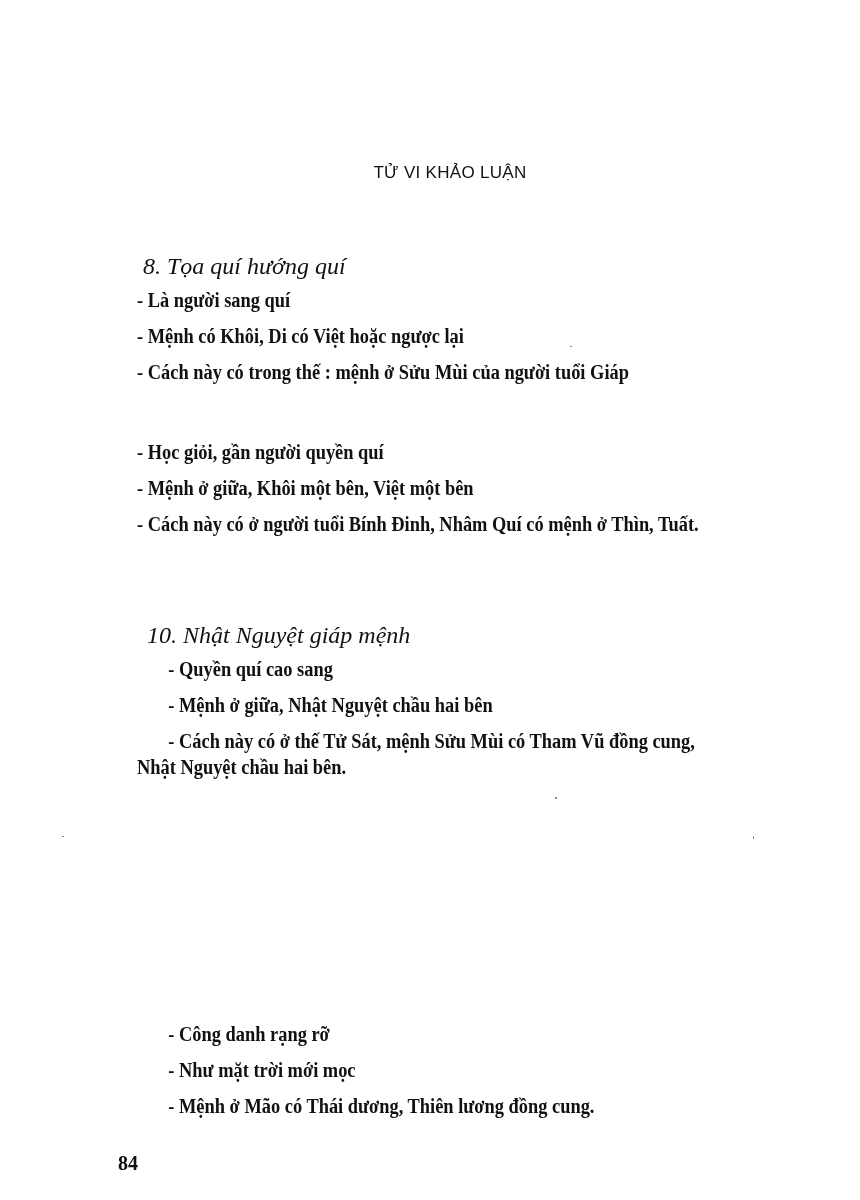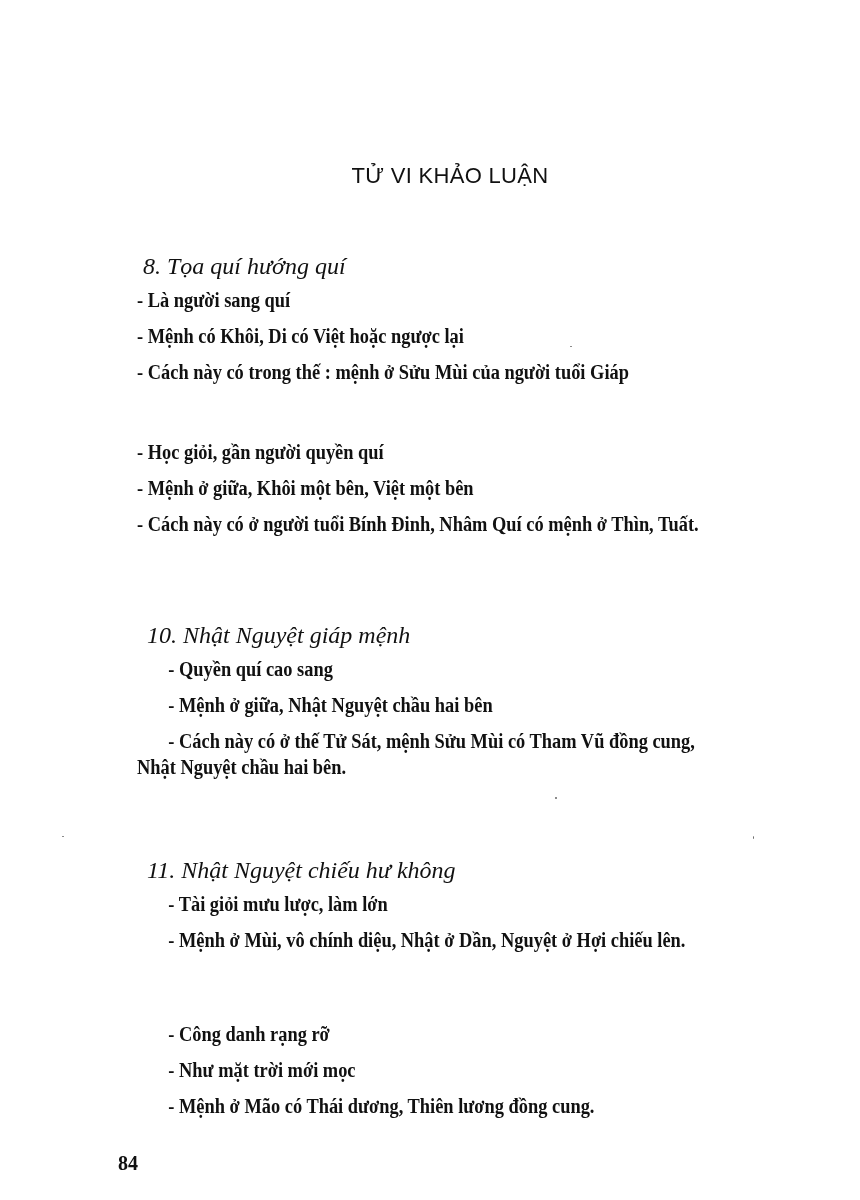--- a/index.html
+++ b/index.html
@@ -9,21 +9,21 @@
       color: #111111;
       position: relative;
       overflow: hidden;
       font-family: "Liberation Serif", "DejaVu Serif", serif;
     }
     .page { position: absolute; left: 0; top: 0; width: 860px; height: 1200px; }
     .running-head {
       position: absolute; top: 163px; left: 0; width: 860px;
       text-align: center;
       font-family: "Liberation Sans", "DejaVu Sans", sans-serif;
-      font-size: 22px; letter-spacing: 0.3px;
+      font-size: 17px; letter-spacing: 0.3px;
       padding-left: 40px; box-sizing: border-box;
     }
     .section { position: absolute; left: 137px; width: 630px; margin-top: 46px; }
     .heading {
       font-style: italic;
       font-size: 24px;
       line-height: 30px;
       margin: 0 0 6px 6px;
       font-weight: normal;
     }
@@ -64,25 +64,20 @@
     <div class="item" style="width:100%;">- Cách này có ở người tuổi Bính Đinh, Nhâm Quí có mệnh ở Thìn, Tuất.</div>
   </div>
 
   <div class="section indent" style="top:574px;">
     <div class="heading">10. Nhật Nguyệt giáp mệnh</div>
     <div class="item">- Quyền quí cao sang</div>
     <div class="item">- Mệnh ở giữa, Nhật Nguyệt chầu hai bên</div>
     <div class="item" style="width:100%;">- Cách này có ở thế Tử Sát, mệnh Sửu Mùi có Tham Vũ đồng cung, Nhật Nguyệt chầu hai bên.</div>
   </div>
 
-  <div class="section indent" style="top:809px;">
-    <div class="heading">11. Nhật Nguyệt chiếu hư không</div>
-    <div class="item">- Tài giỏi mưu lược, làm lớn</div>
-    <div class="item" style="width:100%;">- Mệnh ở Mùi, vô chính diệu, Nhật ở Dần, Nguyệt ở Hợi chiếu lên.</div>
-  </div>
 
   <div class="section indent" style="top:975px;">
     <div class="item">- Công danh rạng rỡ</div>
     <div class="item">- Như mặt trời mới mọc</div>
     <div class="item">- Mệnh ở Mão có Thái dương, Thiên lương đồng cung.</div>
   </div>
 
   <div class="page-number">84</div>
 
   <div class="speck" style="left:555px;top:797px;width:2px;height:2px;"></div>

